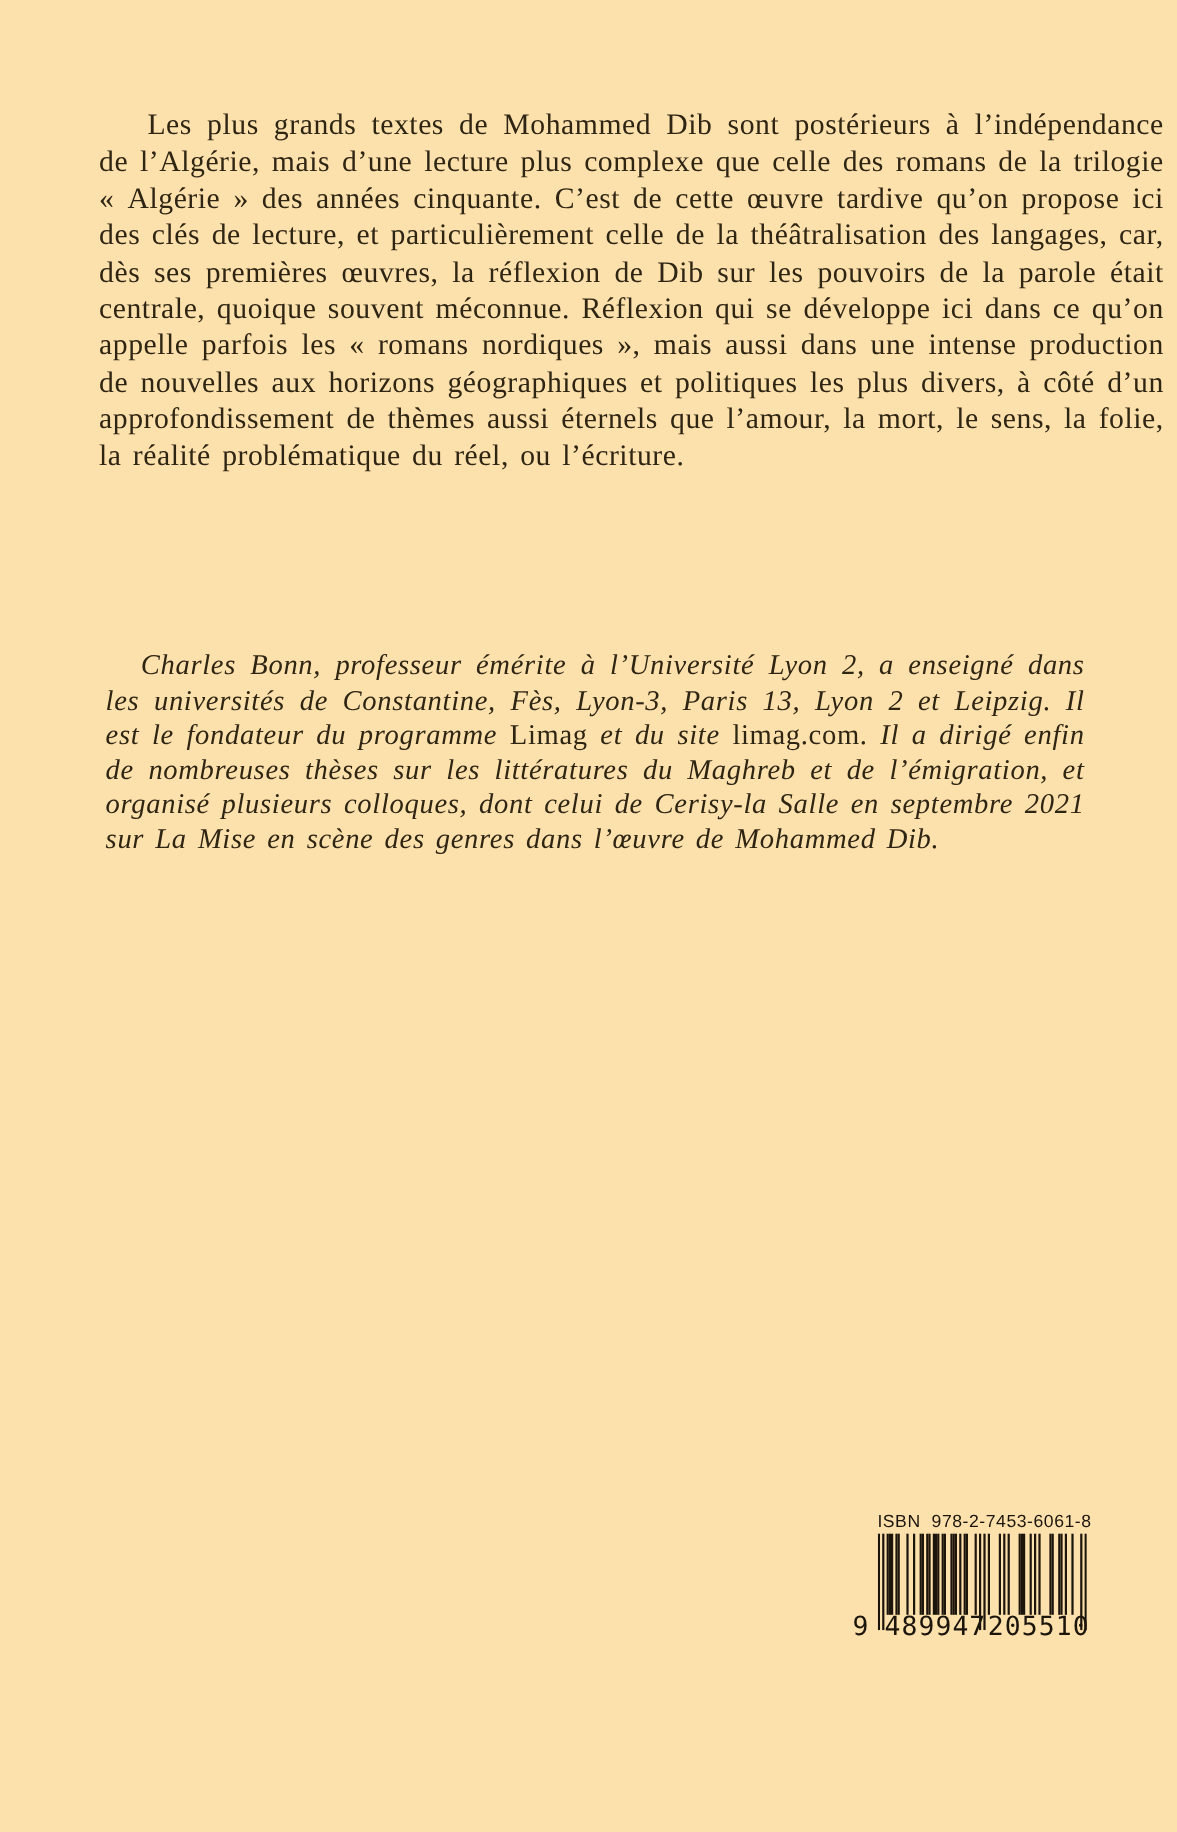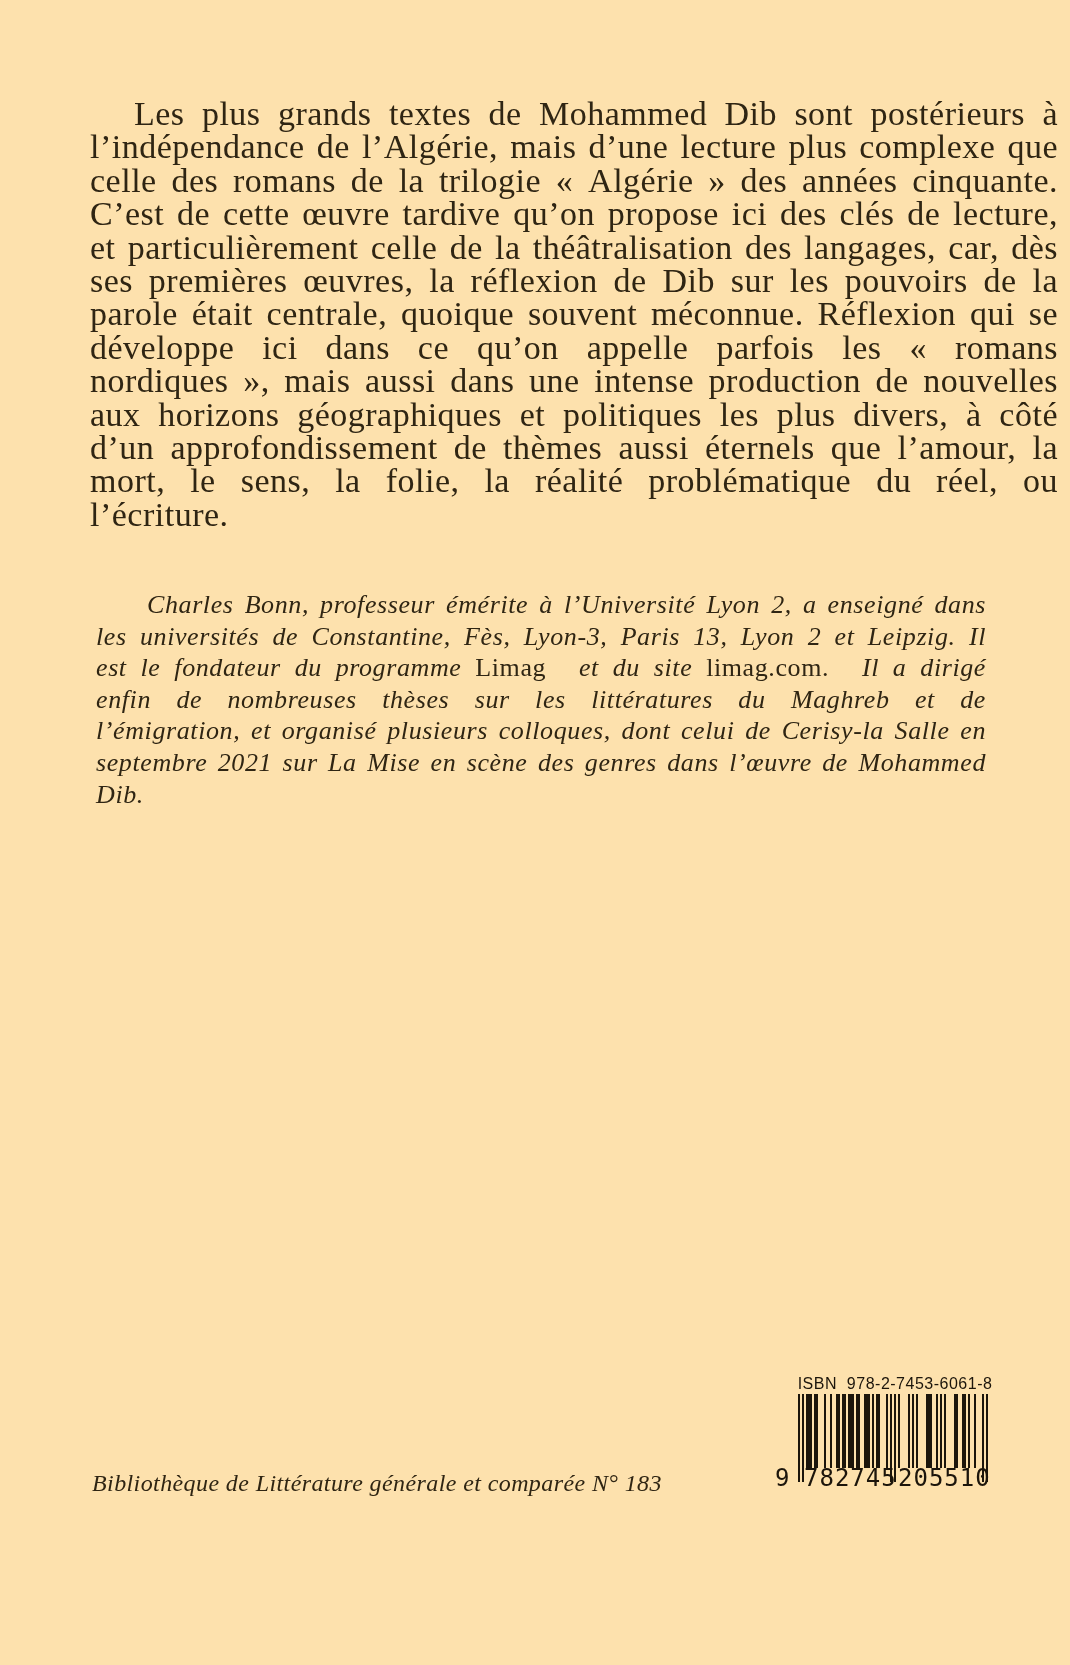--- a/index.html
+++ b/index.html
@@ -20,42 +20,42 @@
     inset: 0;
   }
   p { margin: 0; }
 
   
   .synopsis {
     position: absolute;
     left: 90px;
     top: 97px;
     width: 968px;
-    font-size: 34px;
+    font-size: 27px;
     line-height: 33.4px;
     text-align: justify;
     text-indent: 44px;
     letter-spacing: 0.5px;
     word-spacing: 3px;
   }
 
   
   .bio {
     position: absolute;
     left: 96px;
     top: 589px;
     width: 890px;
     font-size: 26px;
     line-height: 31.6px;
     text-align: justify;
     text-indent: 32px;
     letter-spacing: 0.6px;
     word-spacing: 3px;
   }
-  .bio .it { font-style: italic; margin-left: 19px; }
+  .bio .it { font-style: italic; }
   .bio .rm { font-style: normal; }
 
   
   .barcode-box {
     position: absolute;
     left: 775px;
     top: 1374px;
     width: 220px;
     height: 118px;
   }
@@ -156,19 +156,18 @@
         <rect x="156" y="0" width="2" height="74" fill="#1C150B"></rect>
         <rect x="158" y="0" width="2" height="74" fill="#1C150B"></rect>
         <rect x="164" y="0" width="2" height="74" fill="#1C150B"></rect>
         <rect x="166" y="0" width="2" height="74" fill="#1C150B"></rect>
         <rect x="170" y="0" width="2" height="74" fill="#1C150B"></rect>
         <rect x="176" y="0" width="2" height="74" fill="#1C150B"></rect>
         <rect x="184" y="0" width="2" height="88" fill="#1C150B"></rect>
         <rect x="188" y="0" width="2" height="88" fill="#1C150B"></rect>
       </svg>
     <div class="bc-digit bc-first">9</div>
-    <div class="bc-group bc-g1">782745</div>
+    <div class="bc-group bc-g1">489947</div>
     <div class="bc-group bc-g2">205510</div>
   </div>
 
-  <p class="series">Bibliothèque de Littérature générale et comparée N° 183</p>
 
 </div>
 
 </body></html>

